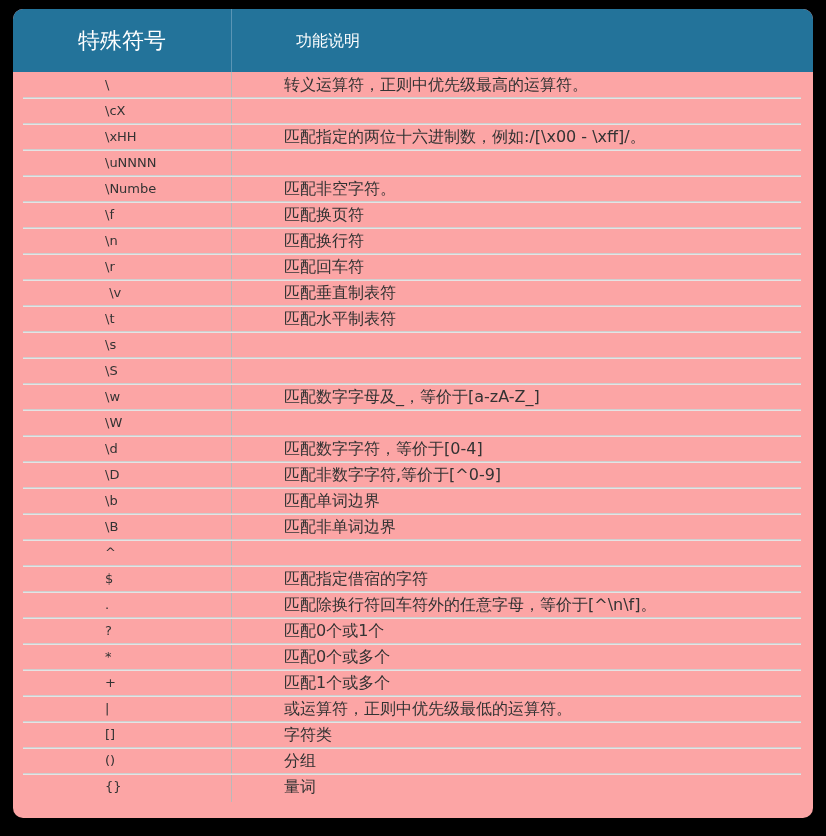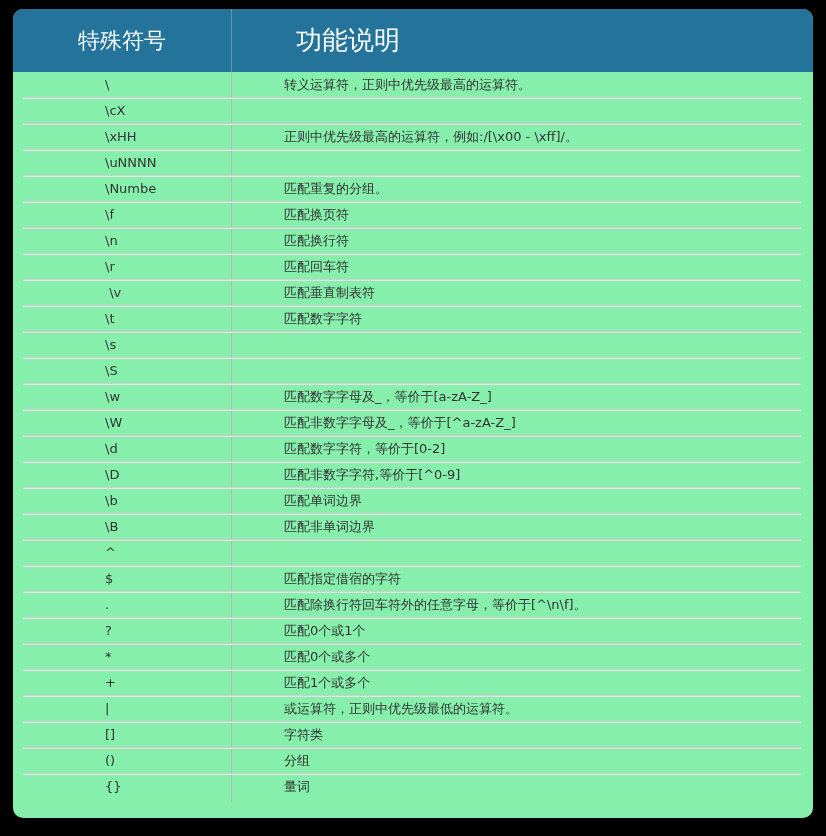--- a/index.html
+++ b/index.html
@@ -13,21 +13,21 @@
     position: relative;
     overflow: hidden;
     font-family: "DejaVu Sans", "Liberation Sans", sans-serif;
   }
   .card {
     position: absolute;
     left: 13px;
     top: 9px;
     width: 800px;
     height: 809px;
-    background: #86efac;
+    background: #fca5a5;
     border-radius: 10px;
     overflow: hidden;
   }
   .header {
     position: absolute;
     left: 0;
     top: 0;
     width: 800px;
     height: 63px;
     background: #23739a;
@@ -43,21 +43,21 @@
     color: #ffffff;
     font-size: 22px;
   }
   .header .h-col2 {
     position: absolute;
     left: 283px;
     top: 0;
     height: 48px;
     line-height: 63px;
     color: #ffffff;
-    font-size: 26px;
+    font-size: 16px;
   }
   .header .h-divider {
     position: absolute;
     left: 218px;
     top: 0;
     width: 1px;
     height: 63px;
     background: #5b95b5;
   }
   .body-divider {
@@ -101,21 +101,21 @@
     font-size: 13px;
     color: #333333;
     white-space: pre;
   }
   .cell-desc {
     position: absolute;
     left: 271px;
     top: 0;
     height: 26px;
     line-height: 26px;
-    font-size: 13px;
+    font-size: 16px;
     color: #333333;
     white-space: nowrap;
   }
 </style>
 </head>
 <body>
 
 <div class="card">
   <div class="header">
     <div class="h-col1">特殊符号</div>
@@ -128,66 +128,65 @@
   <div class="rows">
     <div class="row">
         <span class="cell-sym">\</span>
         <span class="cell-desc">转义运算符，正则中优先级最高的运算符。</span>
       </div>
     <div class="row">
         <span class="cell-sym">\cX</span>
       </div>
     <div class="row">
         <span class="cell-sym">\xHH</span>
-        <span class="cell-desc">正则中优先级最高的运算符，例如:/[\x00 - \xff]/。</span>
+        <span class="cell-desc">匹配指定的两位十六进制数，例如:/[\x00 - \xff]/。</span>
       </div>
     <div class="row">
         <span class="cell-sym">\uNNNN</span>
       </div>
     <div class="row">
         <span class="cell-sym">\Numbe</span>
-        <span class="cell-desc">匹配重复的分组。</span>
+        <span class="cell-desc">匹配非空字符。</span>
       </div>
     <div class="row">
         <span class="cell-sym">\f</span>
         <span class="cell-desc">匹配换页符</span>
       </div>
     <div class="row">
         <span class="cell-sym">\n</span>
         <span class="cell-desc">匹配换行符</span>
       </div>
     <div class="row">
         <span class="cell-sym">\r</span>
         <span class="cell-desc">匹配回车符</span>
       </div>
     <div class="row">
         <span class="cell-sym"> \v</span>
         <span class="cell-desc">匹配垂直制表符</span>
       </div>
     <div class="row">
         <span class="cell-sym">\t</span>
-        <span class="cell-desc">匹配数字字符</span>
+        <span class="cell-desc">匹配水平制表符</span>
       </div>
     <div class="row">
         <span class="cell-sym">\s</span>
       </div>
     <div class="row">
         <span class="cell-sym">\S</span>
       </div>
     <div class="row">
         <span class="cell-sym">\w</span>
         <span class="cell-desc">匹配数字字母及_，等价于[a-zA-Z_]</span>
       </div>
     <div class="row">
         <span class="cell-sym">\W</span>
-        <span class="cell-desc">匹配非数字字母及_，等价于[^a-zA-Z_]</span>
       </div>
     <div class="row">
         <span class="cell-sym">\d</span>
-        <span class="cell-desc">匹配数字字符，等价于[0-2]</span>
+        <span class="cell-desc">匹配数字字符，等价于[0-4]</span>
       </div>
     <div class="row">
         <span class="cell-sym">\D</span>
         <span class="cell-desc">匹配非数字字符,等价于[^0-9]</span>
       </div>
     <div class="row">
         <span class="cell-sym">\b</span>
         <span class="cell-desc">匹配单词边界</span>
       </div>
     <div class="row">

